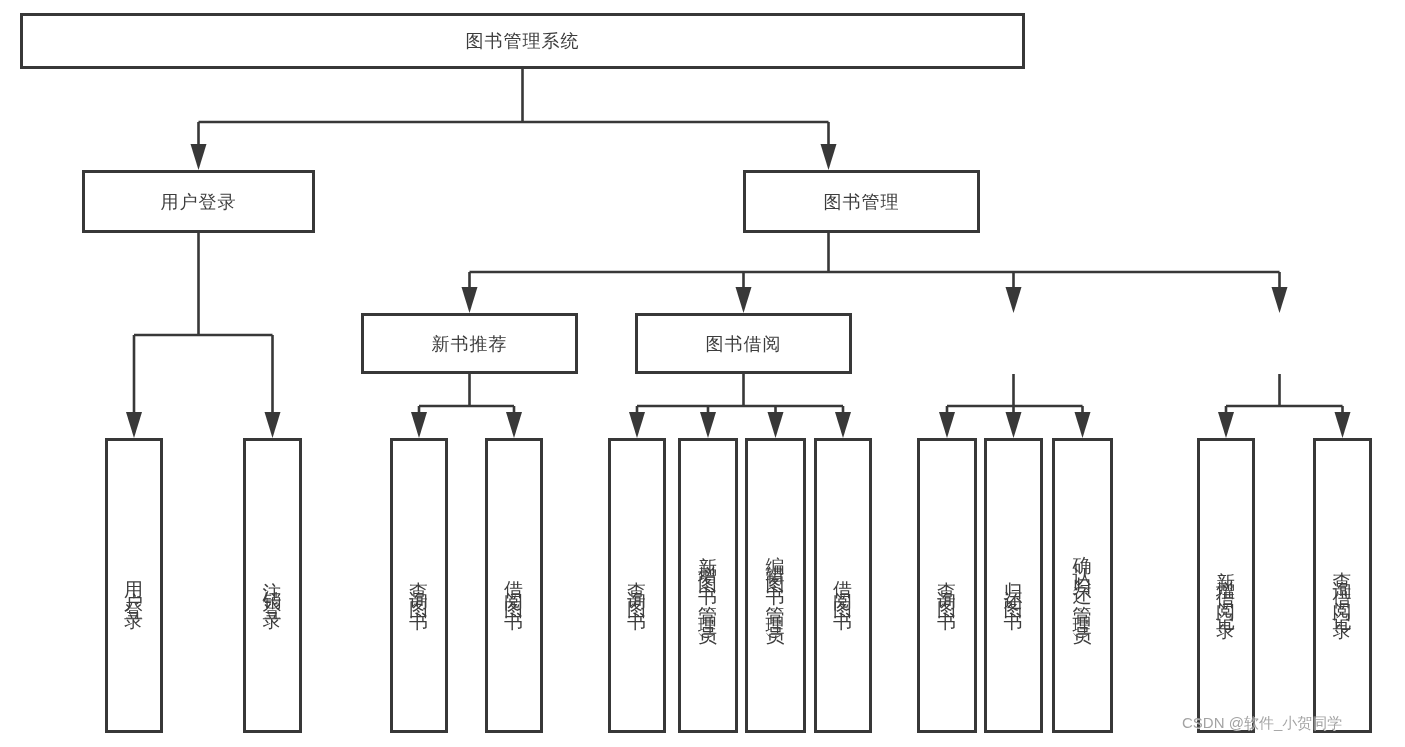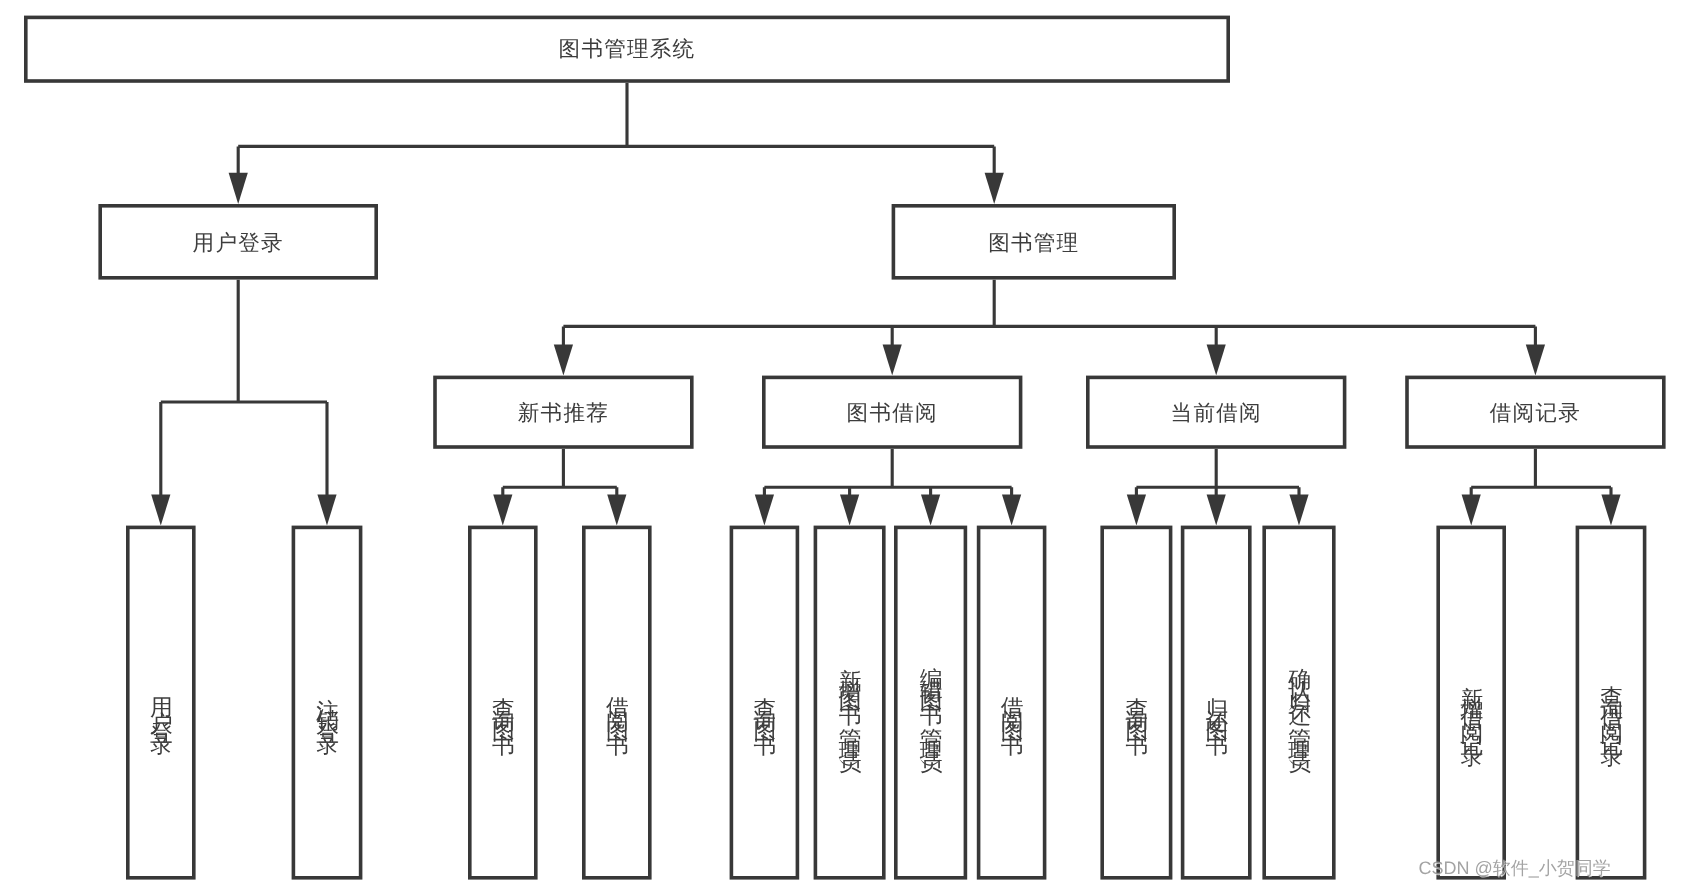--- a/index.html
+++ b/index.html
@@ -120,26 +120,20 @@
   <div class="box h" style="left:743px;top:170px;width:237px;height:63px">
     <span>图书管理</span>
   </div>
 
   <div class="box h" style="left:635px;top:313px;width:217px;height:61px">
     <span>图书借阅</span>
   </div>
   <div class="box h" style="left:361px;top:313px;width:217px;height:61px">
     <span>新书推荐</span>
   </div>
-  <div class="box h" style="left:905px;top:313px;width:217px;height:61px">
-    <span>当前借阅</span>
-  </div>
-  <div class="box h" style="left:1171px;top:313px;width:217px;height:61px">
-    <span>借阅记录</span>
-  </div>
 
   <div class="box leaf" style="left:105px;top:438px;width:58px;height:295px">
     <span>用户登录</span>
   </div>
   <div class="box leaf" style="left:243px;top:438px;width:59px;height:295px">
     <span>注销登录</span>
   </div>
 
   <div class="box leaf" style="left:390px;top:438px;width:58px;height:295px">
     <span>查询图书</span>

